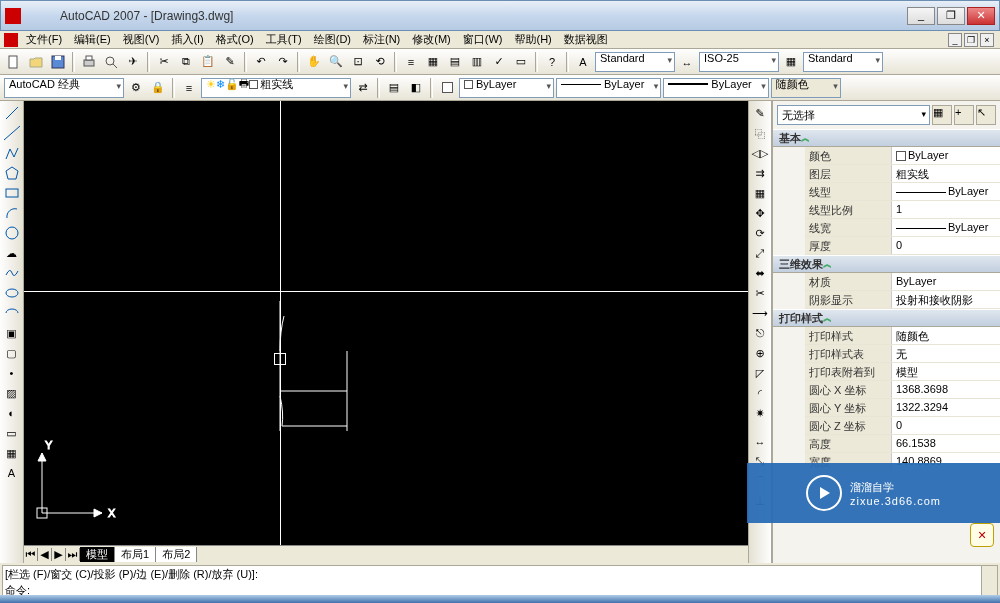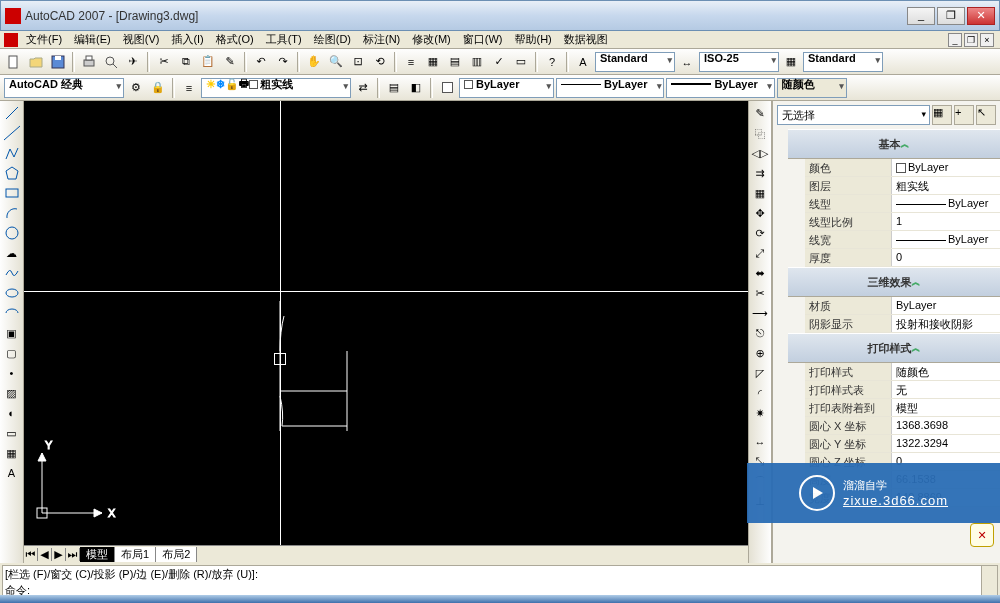--- a/index.html
+++ b/index.html
@@ -1,34 +1,34 @@
 <!DOCTYPE html>
 <html><head>
 <meta charset="utf-8">
 <style>
 * { margin: 0; padding: 0; box-sizing: border-box; font-family: "Microsoft YaHei", SimSun, Arial, sans-serif; font-size: 11px; }
 body { background: #ece9d8; width: 1000px; height: 603px; overflow: hidden; position: relative; }
 
 
-.titlebar { height: 31px; background: linear-gradient(180deg, #e8eff7 0%, #c7d8ed 50%, #b5cae3 100%); display: flex; align-items: center; padding: 12px 4px; border: 1px solid #6b8fb3; }
+.titlebar { height: 31px; background: linear-gradient(180deg, #e8eff7 0%, #c7d8ed 50%, #b5cae3 100%); display: flex; align-items: center; padding: 12px 4px; border: 1px solid #6b8fb3; gap: 35px; }
 .titlebar .app-icon { width: 16px; height: 16px; background: #c00; margin-right: 4px; }
 .titlebar .title { flex: 1; color: #333; font-size: 12px; }
 .winbtns { display: flex; gap: 2px; }
 .winbtn { width: 28px; height: 18px; border: 1px solid #888; background: linear-gradient(180deg,#f5f5f5,#ddd); text-align:center; line-height:14px; font-size:11px; }
 .winbtn.close { background: linear-gradient(180deg,#e88,#c33); color:#fff; border-color:#a22; }
 
 .menubar { height: 18px; background: #ece9d8; display: flex; align-items: center; padding: 0 4px; border-bottom: 1px solid #aca899; position:relative; }
 .menubar .mitem { padding: 1px 6px; cursor: default; }
 .menubar .subwin { margin-left:auto; display:flex; gap:2px; margin-right:2px;}
 .menubar .subwin span{width:14px;height:14px;border:1px solid #888;background:#f0f0f0;text-align:center;line-height:12px;font-size:9px;}
 
 .toolbar { height: 26px; background: linear-gradient(180deg,#fefefe,#e8e5d7); border-bottom: 1px solid #aca899; display: flex; align-items: center; padding: 2px 4px; gap: 2px; }
 .tbtn { width: 20px; height: 20px; border: 1px solid transparent; display:flex;align-items:center;justify-content:center; }
 .tsep { width: 3px; height: 20px; border-left: 1px solid #aca899; border-right:1px solid #fff; margin: 0 2px; }
-.tcombo { height: 20px; border: 1px solid #7f9db9; background:#fff; padding: 0 16px 7px 4px; position:relative; display:flex; align-items:center; min-width:70px;font-weight:bold;}
+.tcombo { height: 20px; border: 1px solid #7f9db9; background:#fff; padding: 0 16px 7px 4px; position:relative; display:flex; align-items:center; min-width:70px;}
 .tcombo::after { content:"▾"; position:absolute; right:2px; top:2px; font-size:9px; color:#555;}
 
 .toolbar.row2 { height: 26px; }
 .toolbar .layer-combo { min-width: 150px; }
 
 .main { display: flex; height: 462px; position: relative; }
 .ltoolbar { width: 24px; background: linear-gradient(90deg,#fefefe,#e4e1d3); border-right:1px solid #aca899; display:flex; flex-direction:column; gap:0; padding-top:2px;}
 .ltoolbar .tbtn { width:22px; height:20px; margin:0 auto;}
 
 .canvas-wrap { flex: 1; display:flex; flex-direction:column; background:#000; position:relative;}
@@ -46,39 +46,39 @@
 .tabstrip .tab.active{background:#000;color:#fff;}
 
 .rtoolbar { width: 24px; background: linear-gradient(90deg,#e4e1d3,#fefefe); border-left:1px solid #aca899; border-right:1px solid #aca899; display:flex; flex-direction:column; padding-top:2px;}
 .rtoolbar .tbtn {width:22px;height:20px;margin:0 auto;}
 
 .proppanel { width: 228px; background:#f4f3ee; border-left:1px solid #aca899; display:flex; flex-direction:column; overflow:hidden;}
 .proppanel .top { padding:4px; display:flex; gap:2px; align-items:flex-end;}
 .proppanel .combo{flex:1;border:1px solid #7f9db9;background:#fff;height:20px;padding:2px 14px 2px 4px;position:relative;}
 .proppanel .combo::after{content:"▾";position:absolute;right:3px;top:3px;font-size:9px;}
 .proppanel .iconbtn{width:20px;height:20px;border:1px solid #aca899;background:#ece9d8;}
-.section-hdr { background: linear-gradient(180deg,#dfe6ee,#c2cfdf); height:30px; padding:2px 6px; font-weight:bold; color:#333; display:flex; justify-content:center; align-items:center; border-top:1px solid #fff; border-bottom:1px solid #aca899;margin-left:15px;}
+.section-hdr { background: linear-gradient(180deg,#dfe6ee,#c2cfdf); height:18px; padding:2px 6px; font-weight:bold; color:#333; display:flex; justify-content:flex-start; align-items:center; border-top:1px solid #fff; border-bottom:1px solid #aca899;}
 .section-hdr::after{content:"︽";font-size:9px;color:#4a6;}
 .proprow { display:flex; height:18px; border-bottom:1px solid #e8e5d7;margin-left:32px;}
 .propk{width:86px;background:#ece9d8;padding:2px 4px;color:#333;}
 .propv{flex:1;background:#fff;padding:2px 4px;border-left:1px solid #ccc;}
 .propv .sw{display:inline-block;width:10px;height:10px;border:1px solid #555;background:#fff;vertical-align:middle;margin-right:2px;}
 .propv .lineimg{display:inline-block;width:50px;border-top:1px solid #000;vertical-align:middle;margin-right:2px;}
 
 .cmdarea { height: 44px; background:#fff; border:1px solid #aca899; margin:2px; font-family: SimSun, monospace; font-size:12px; padding:0 2px; overflow:hidden; line-height:16px; position:relative;}
 .cmdarea .scroll{position:absolute;right:0;top:0;bottom:0;width:16px;background:#ece9d8;border-left:1px solid #aca899;}
 
 .statusbar { height: 20px; background:#ece9d8; border-top:1px solid #aca899; display:flex; align-items:center; font-size:11px; padding:0 2px; gap:0;}
 .statusbar .coord{width:150px;padding:0 4px;}
 .statusbar .sbtn{border:1px solid #888;padding:1px 4px;margin:0;background:#ece9d8;}
 
 .watermark{position:absolute;right:0;bottom:80px;width:253px;height:60px;background:#2a6db5;color:#fff;display:flex;align-items:center;justify-content:center;font-size:18px;gap:8px;opacity:0.95;z-index:50;}
 .watermark .circ{width:36px;height:36px;border:2px solid #fff;border-radius:50%;display:flex;align-items:center;justify-content:center;}
 .watermark .circ::before{content:"";width:0;height:0;border-left:10px solid #fff;border-top:6px solid transparent;border-bottom:6px solid transparent;margin-left:3px;}
-.watermark .txt small{display:block;font-size:13px;letter-spacing:1px;text-decoration:underline;}
+.watermark .txt small{display:block;font-size:11px;letter-spacing:1px;}
 
 .close-bubble{position:absolute;right:6px;bottom:56px;width:24px;height:24px;background:#fffde5;border:1px solid #c0a000;border-radius:4px;text-align:center;line-height:22px;color:#b00;z-index:40;}
 
 .taskbar{position:absolute;bottom:0;left:0;right:0;height:8px;background:linear-gradient(180deg,#b0cde8,#3f70ac);}
 
 svg{display:block;}
 .ico{width:16px;height:16px;}
 </style>
 </head>
 <body>

